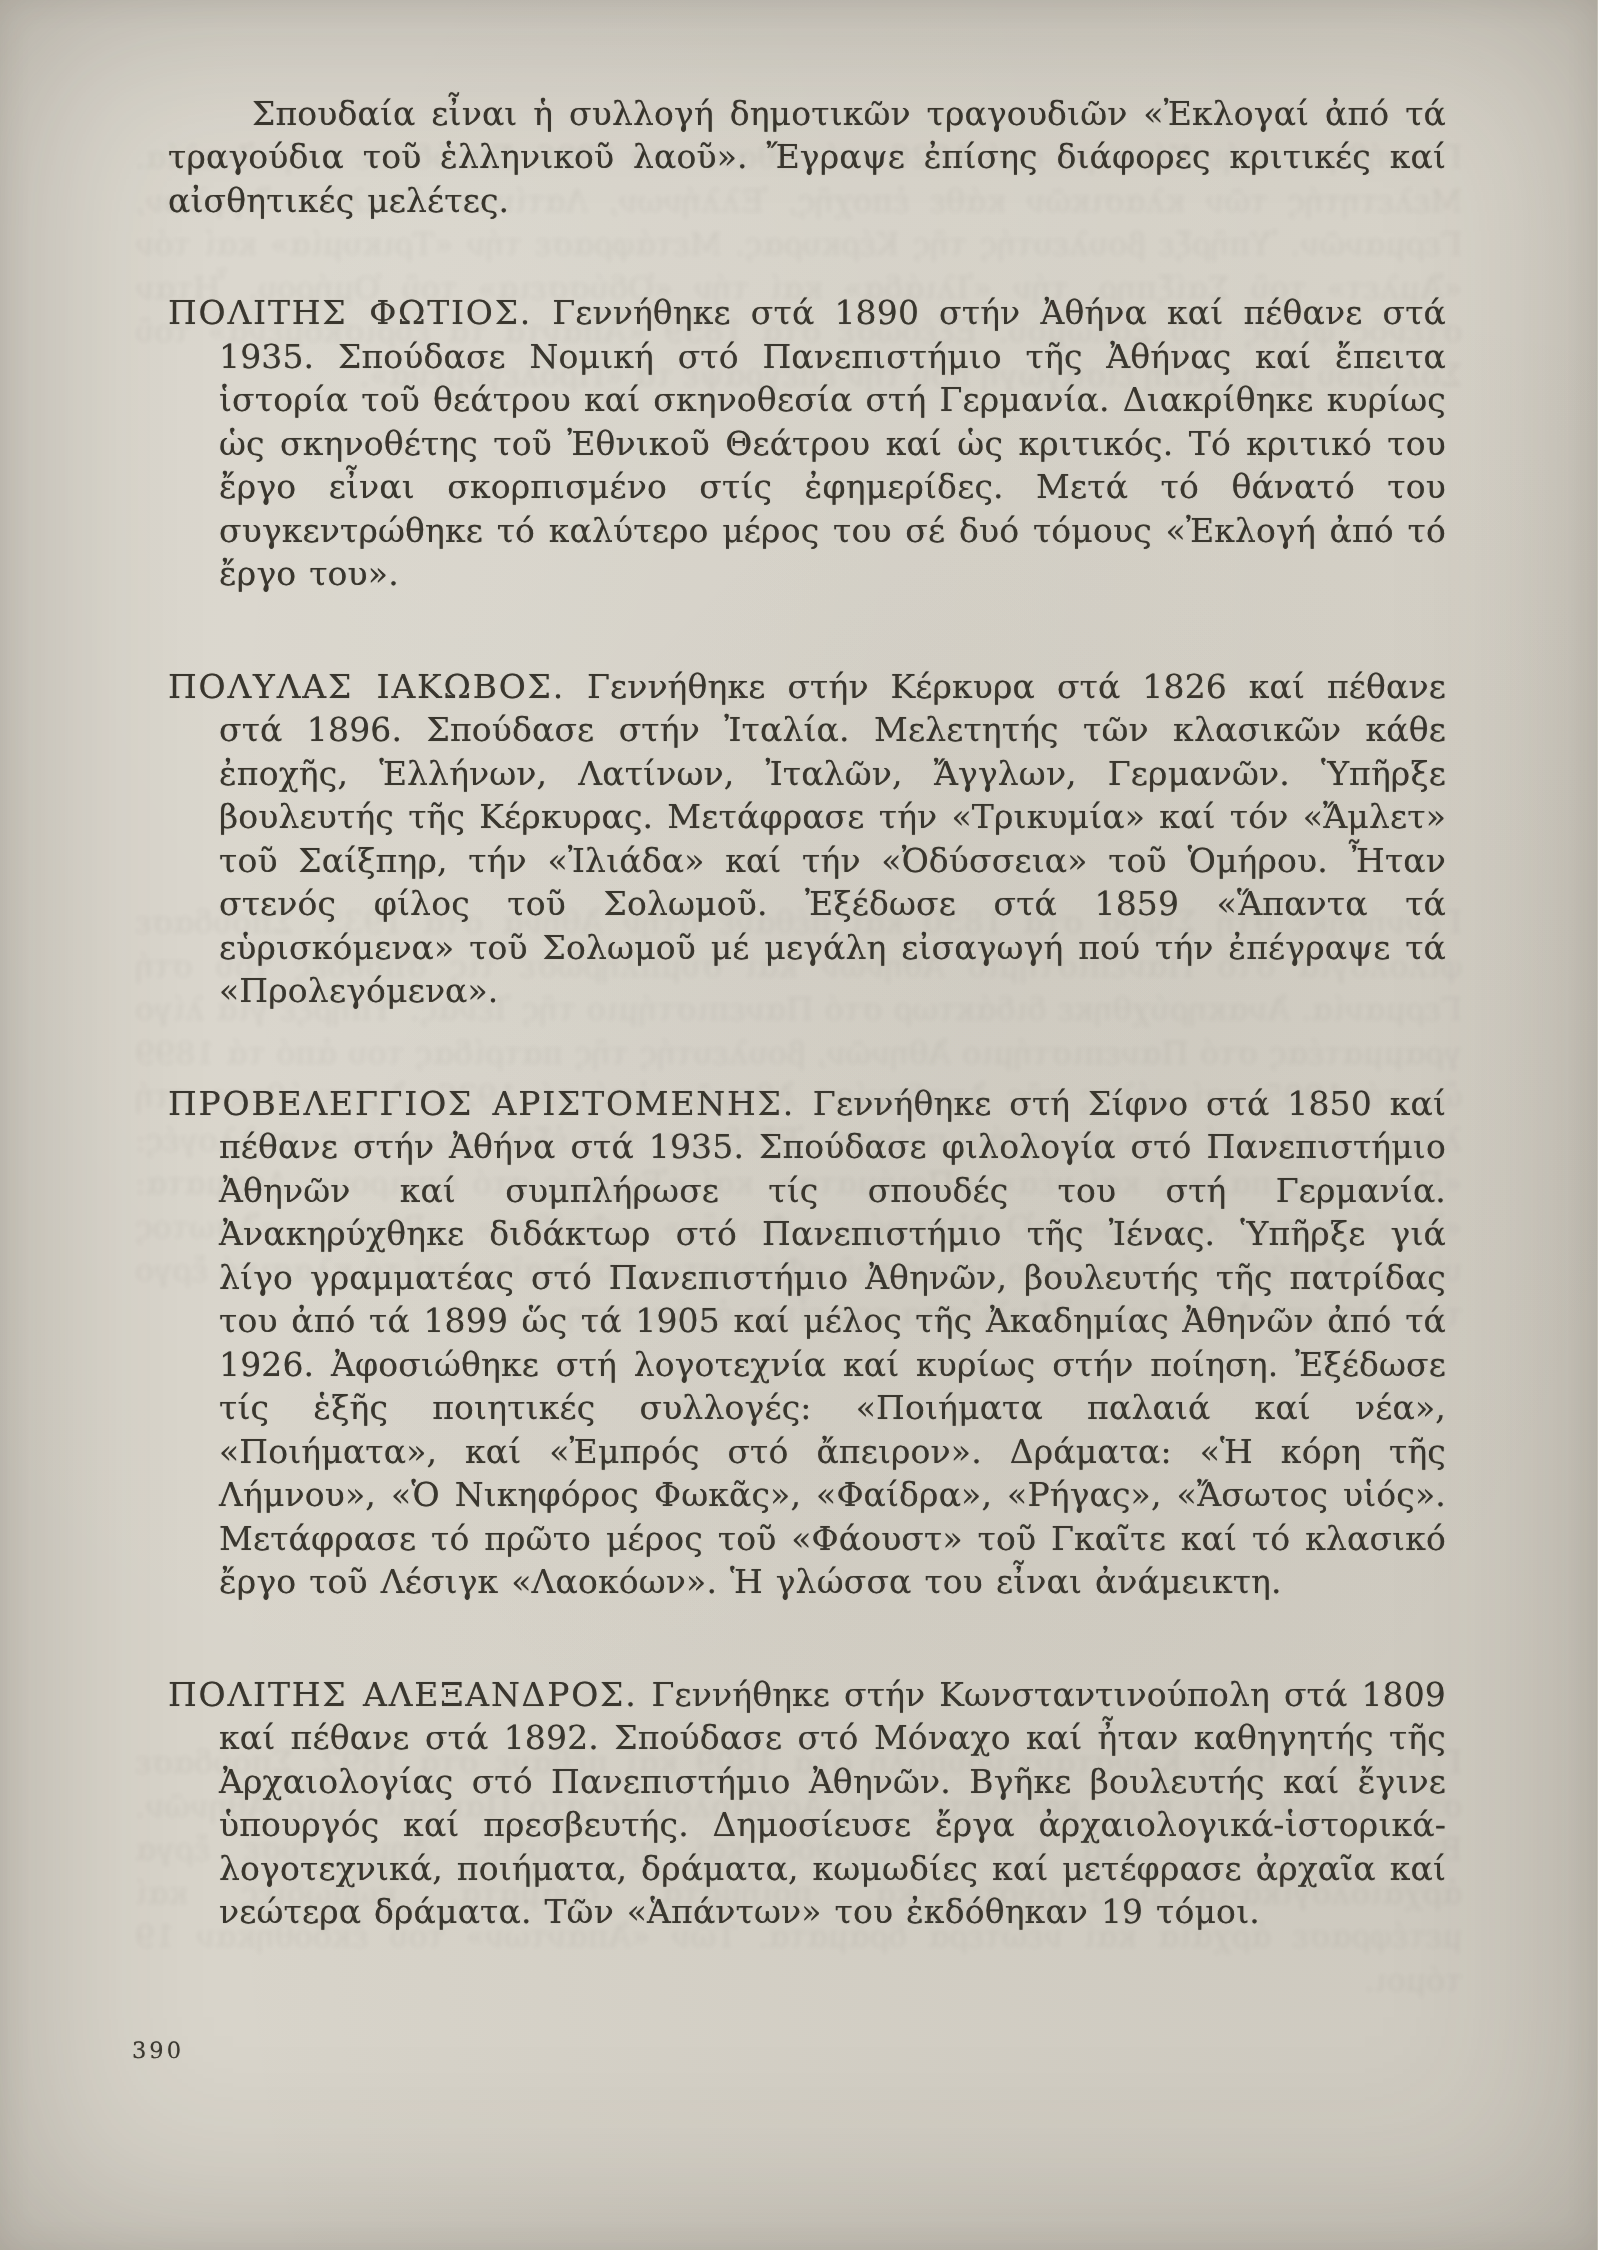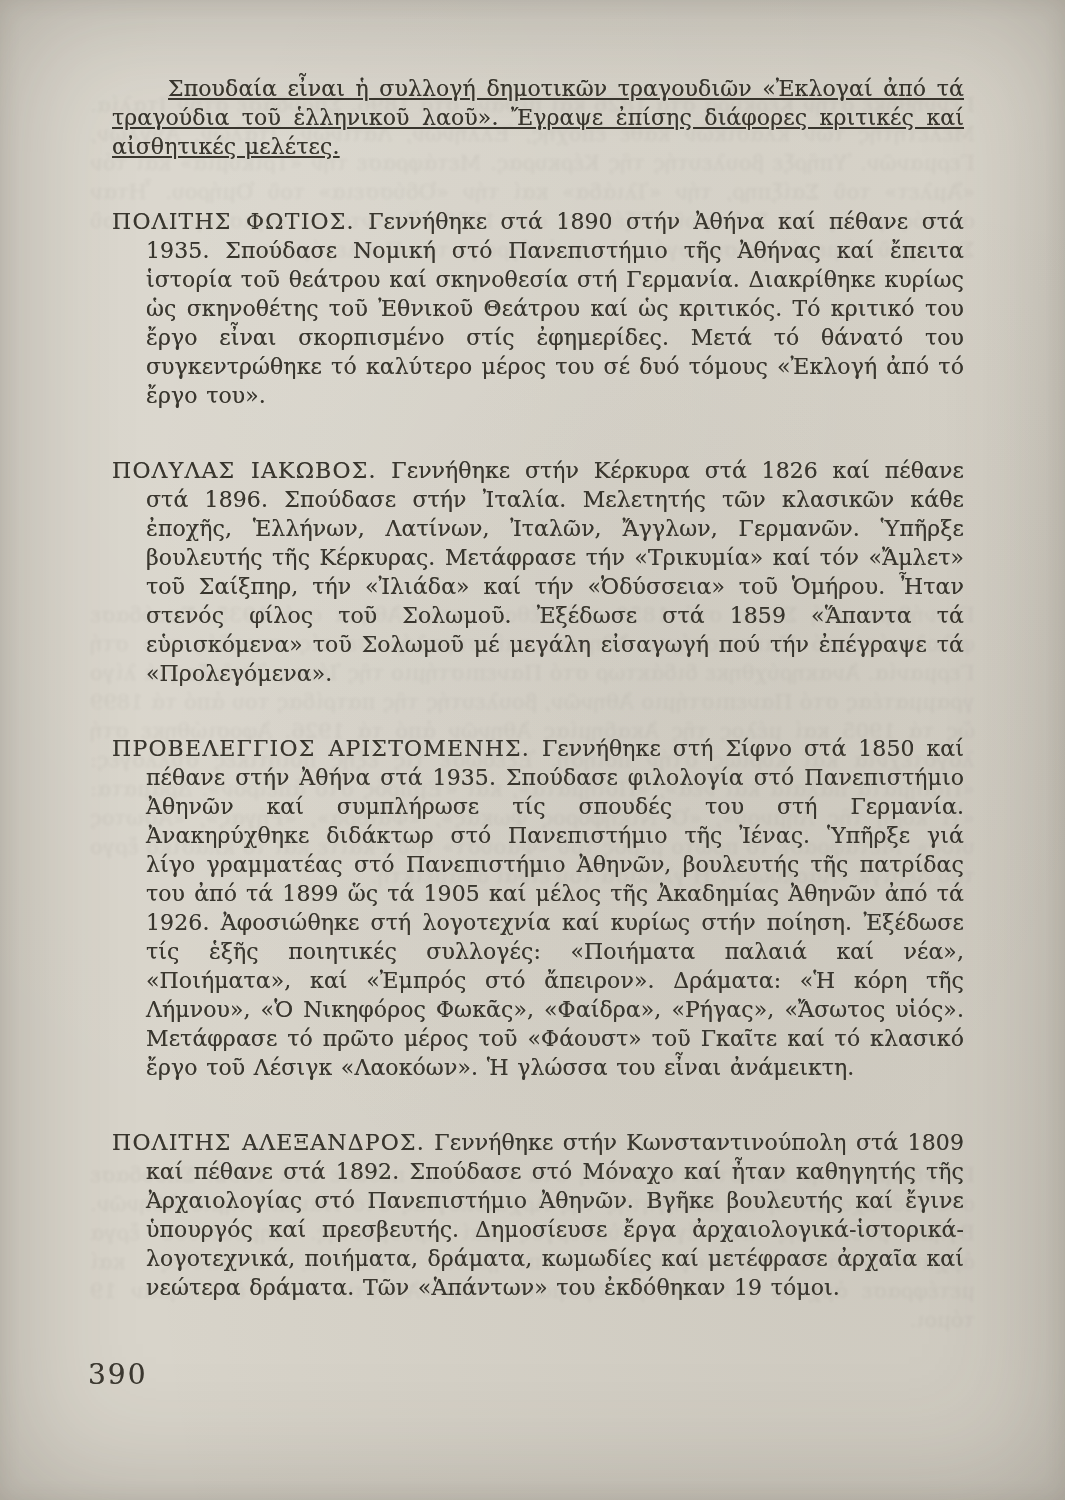--- a/index.html
+++ b/index.html
@@ -57,39 +57,38 @@
     width: 852px;
     z-index: 3;
     font-size: 22px;
     line-height: 29px;
     text-align: justify;
     letter-spacing: 0.1px;
     word-spacing: 1.5px;
     text-shadow: 0 0 0.5px rgba(40,36,28,0.55);
   }
   p.continuation {
-    margin: 12px 0 46px 0;
+    margin: 0 0 46px 0;
     text-indent: 56px;
-    text-decoration: underline;
   }
   p.entry {
     margin: 0 0 46px 0;
     padding-left: 34px;
     text-indent: -34px;
   }
   .entry-name {
     letter-spacing: 1.2px;
     white-space: nowrap;
   }
   .page-number {
     position: absolute;
     left: 88px;
     top: 1358px;
     z-index: 3;
-    font-size: 28px;
+    font-size: 15px;
     letter-spacing: 2px;
     color: #3c3931;
     text-shadow: 0 0 0.5px rgba(40,36,28,0.5);
   }
 </style>
 </head>
 <body>
 
 <div class="bleed-layer" aria-hidden="true">
   <p class="bleed-block bleed-a">Γεννήθηκε στήν Κέρκυρα στά 1826 καί πέθανε στά 1896. Σπούδασε στήν Ἰταλία. Μελετητής τῶν κλασικῶν κάθε ἐποχῆς, Ἑλλήνων, Λατίνων, Ἰταλῶν, Ἄγγλων, Γερμανῶν. Ὑπῆρξε βουλευτής τῆς Κέρκυρας. Μετάφρασε τήν «Τρικυμία» καί τόν «Ἄμλετ» τοῦ Σαίξπηρ, τήν «Ἰλιάδα» καί τήν «Ὀδύσσεια» τοῦ Ὁμήρου. Ἦταν στενός φίλος τοῦ Σολωμοῦ. Ἐξέδωσε στά 1859 «Ἅπαντα τά εὑρισκόμενα» τοῦ Σολωμοῦ μέ μεγάλη εἰσαγωγή πού τήν ἐπέγραψε τά «Προλεγόμενα».</p>

